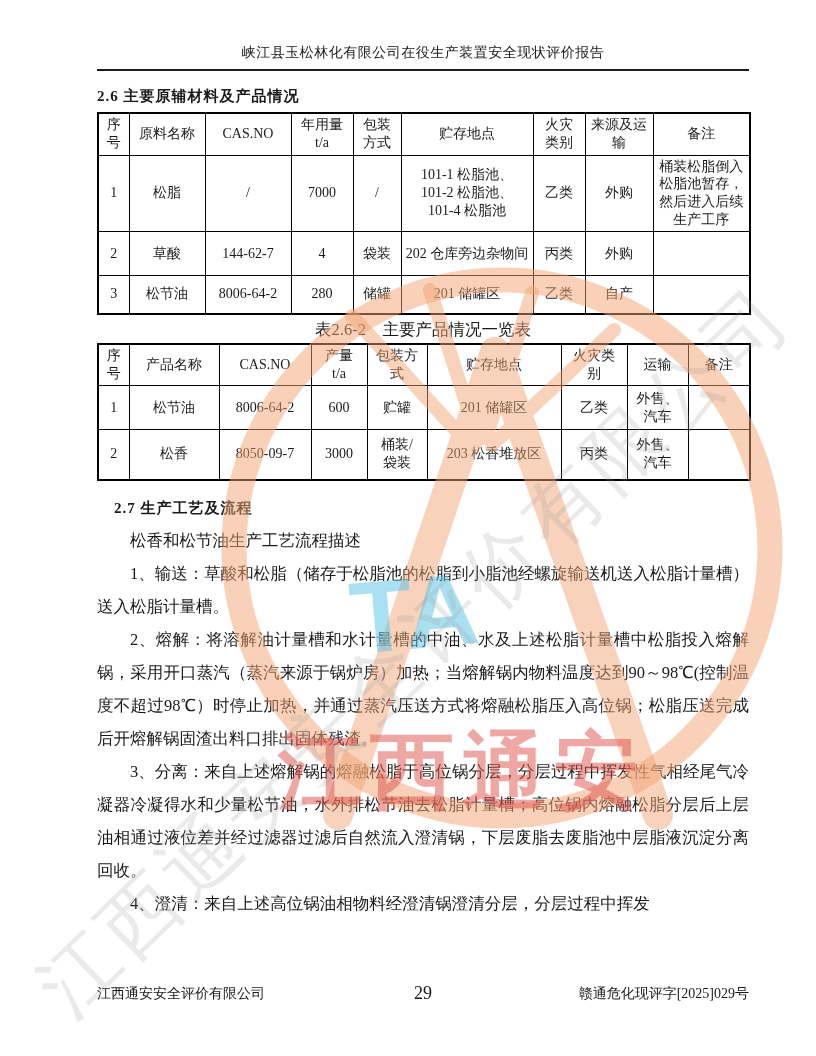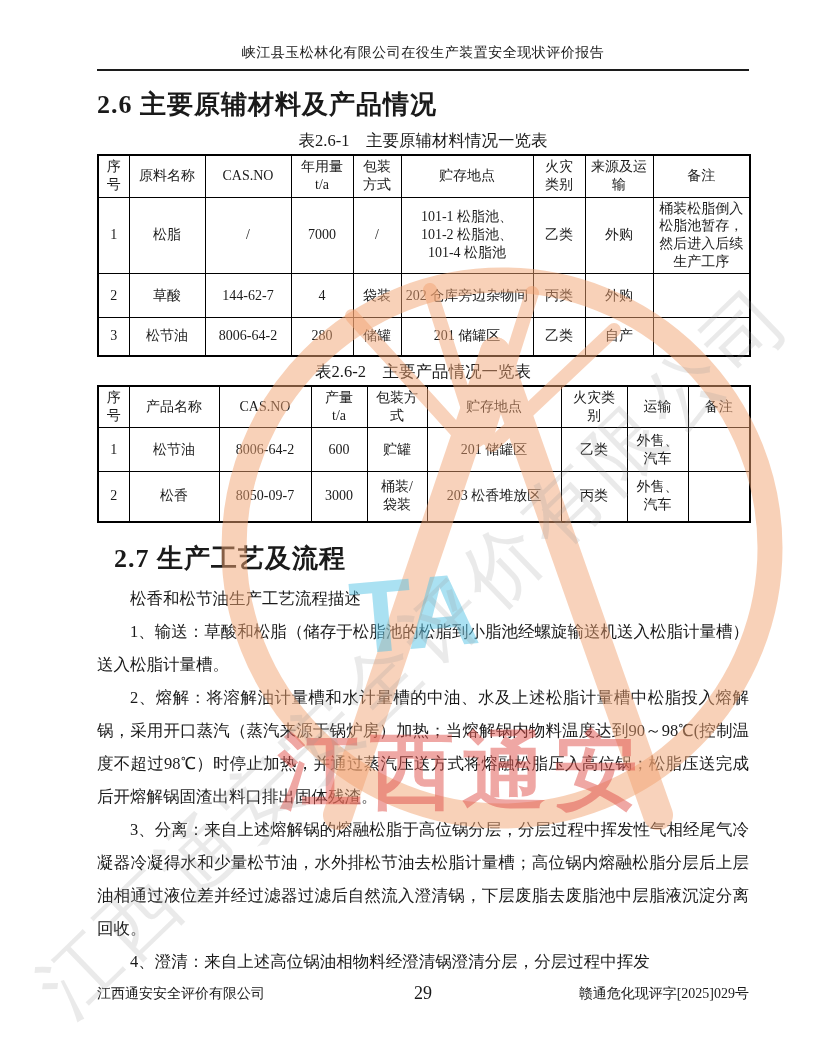--- a/index.html
+++ b/index.html
@@ -14,21 +14,21 @@
   }
   .content{position:absolute;left:97px;top:44px;width:652px;}
   .page-header{
     text-align:center;
     font-size:14px;
     letter-spacing:0.5px;
     padding-bottom:7px;
     border-bottom:2px solid #1c1c1c;
   }
   .section-heading{
-    font-size:26px;
+    font-size:15px;
     font-weight:bold;
     letter-spacing:1px;
     margin:16px 0 6px 0;
   }
   .body-text{
     font-size:16.5px;
     line-height:33px;
     text-align:justify;
     text-indent:2em;
     margin:0;
@@ -84,21 +84,20 @@
 
   <div class="content">
 
     <div class="page-header">
       <span>峡江县玉松林化有限公司在役生产装置安全现状评价报告</span>
     </div>
 
     <h2 class="section-heading">2.6 主要原辅材料及产品情况</h2>
 
 
-    <div class="table-title">表2.6-1　主要原辅材料情况一览表</div>
 
     <table id="materials-table">
       <colgroup>
         <col style="width:31px">
           <col style="width:76px">
           <col style="width:86px">
         <col style="width:62px">
           <col style="width:48px">
           <col style="width:132px">
         <col style="width:52px">

